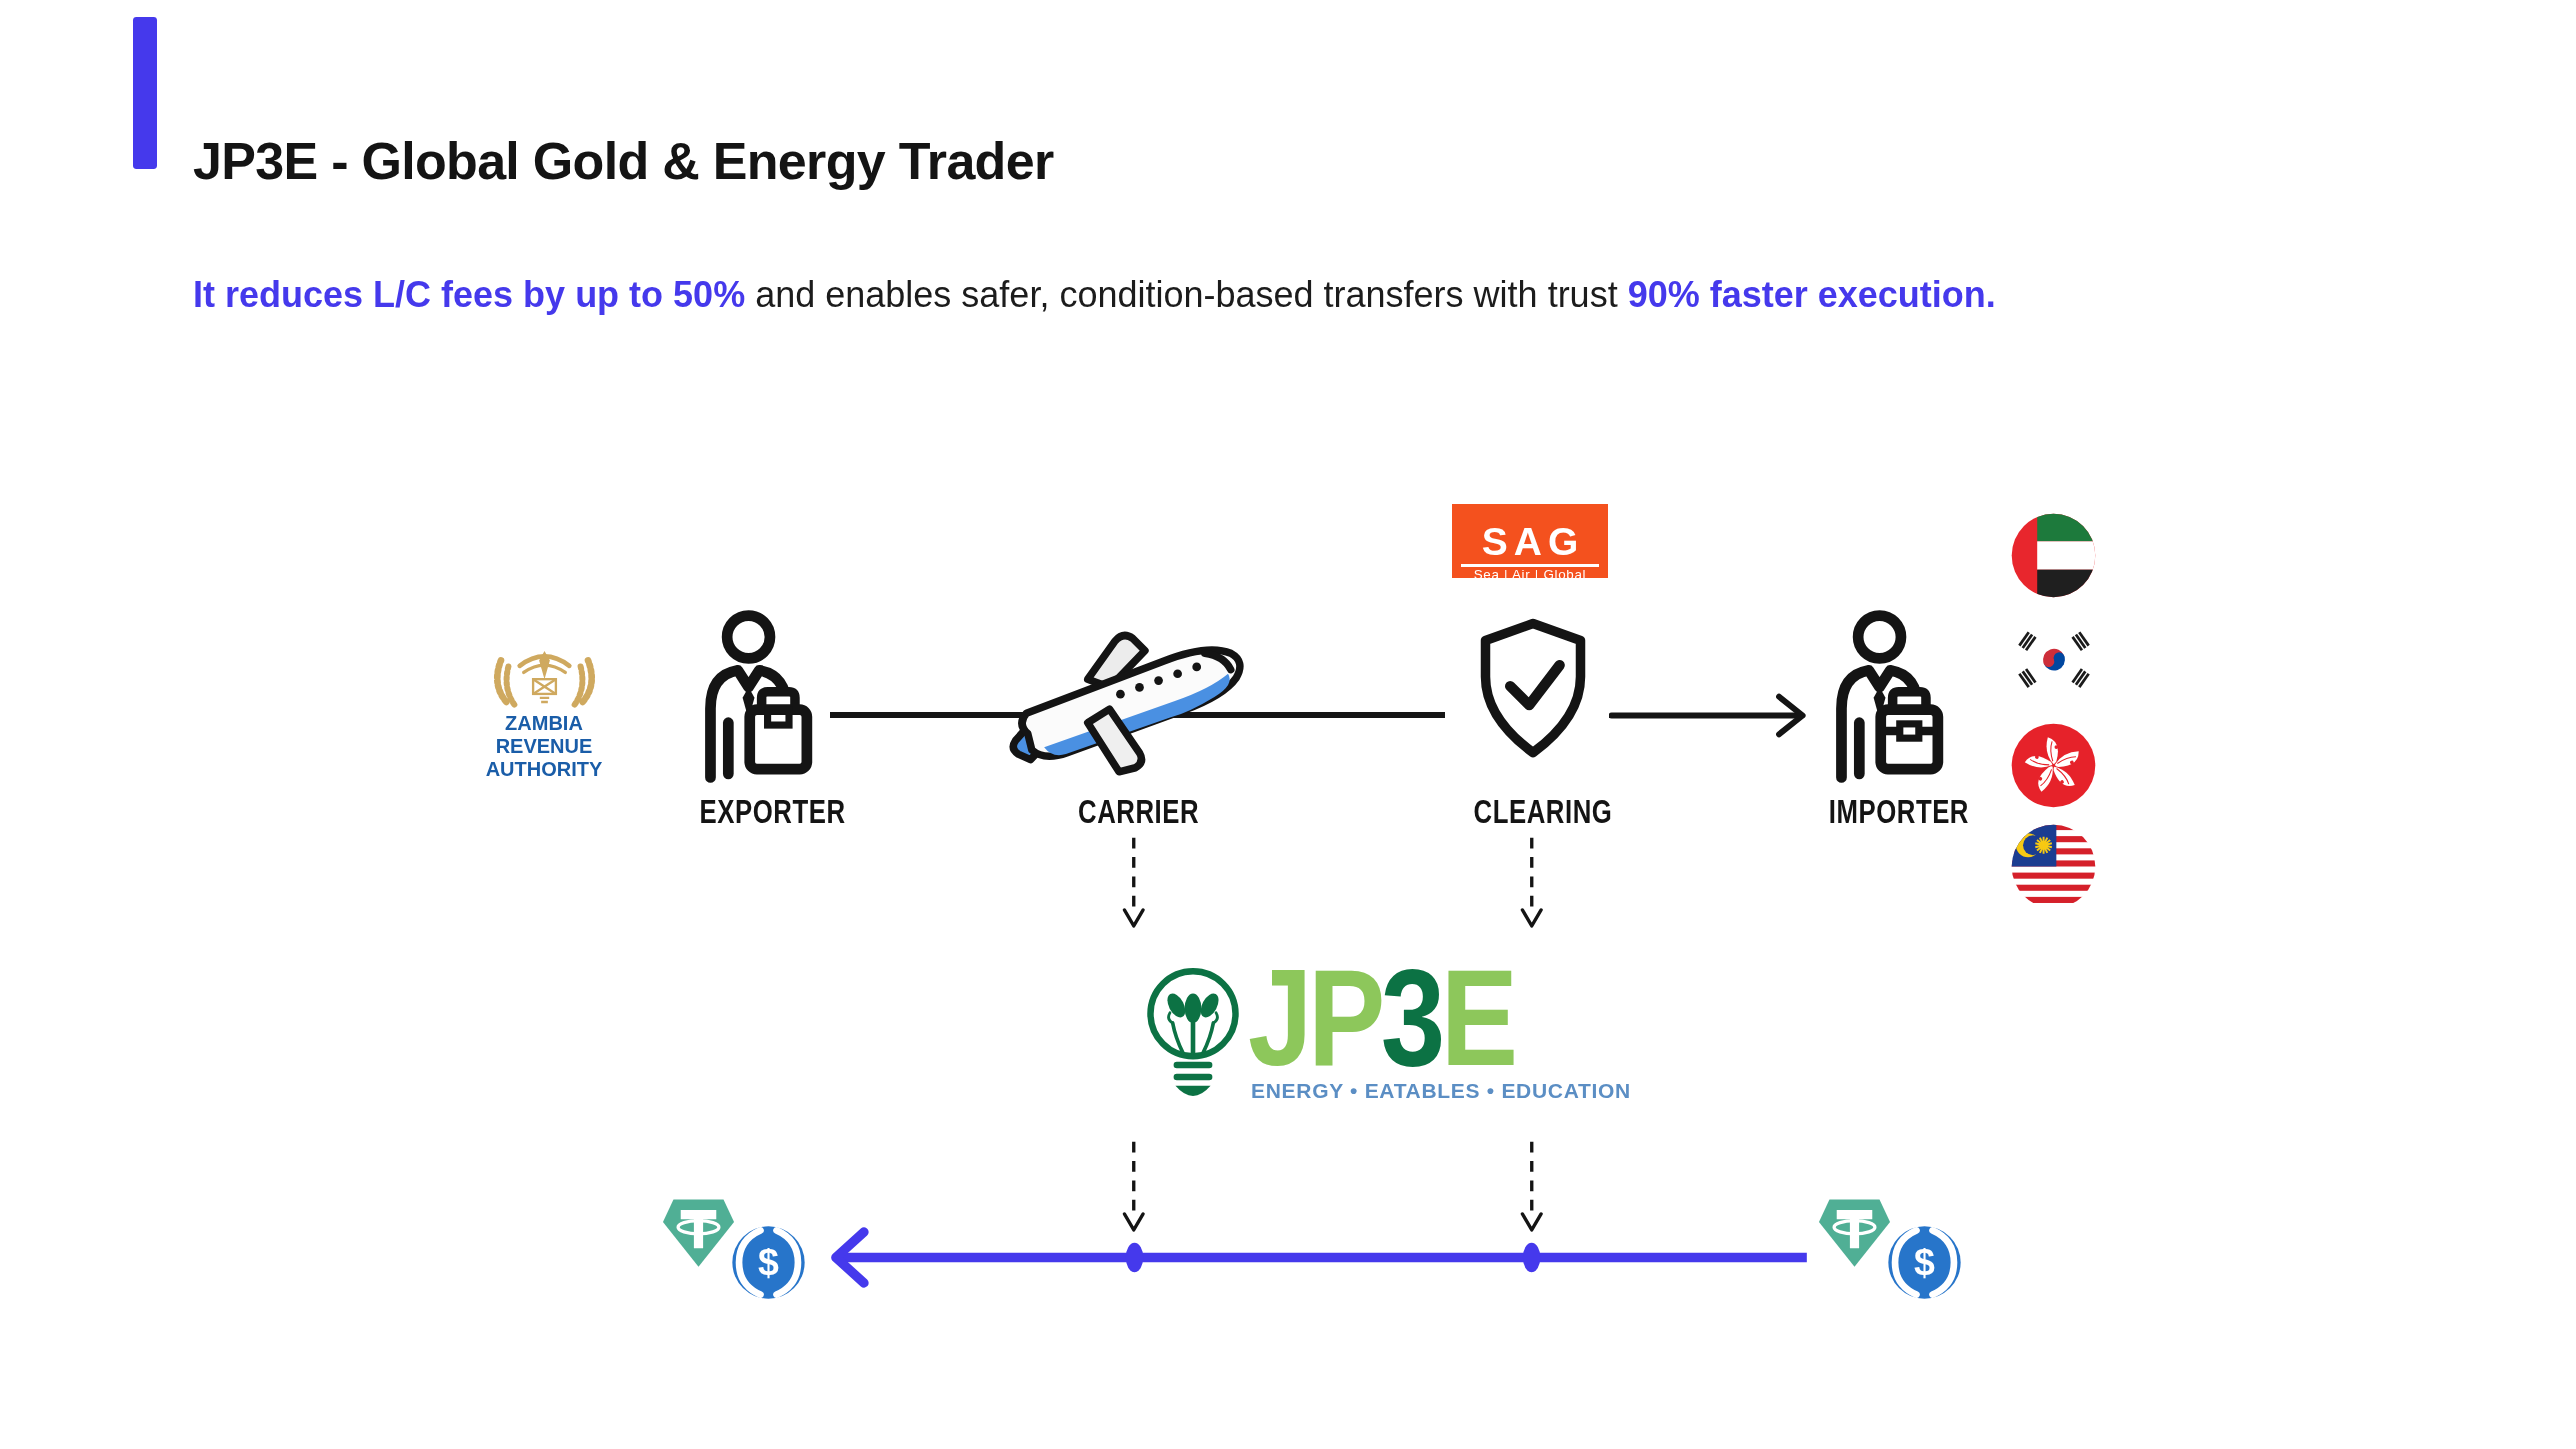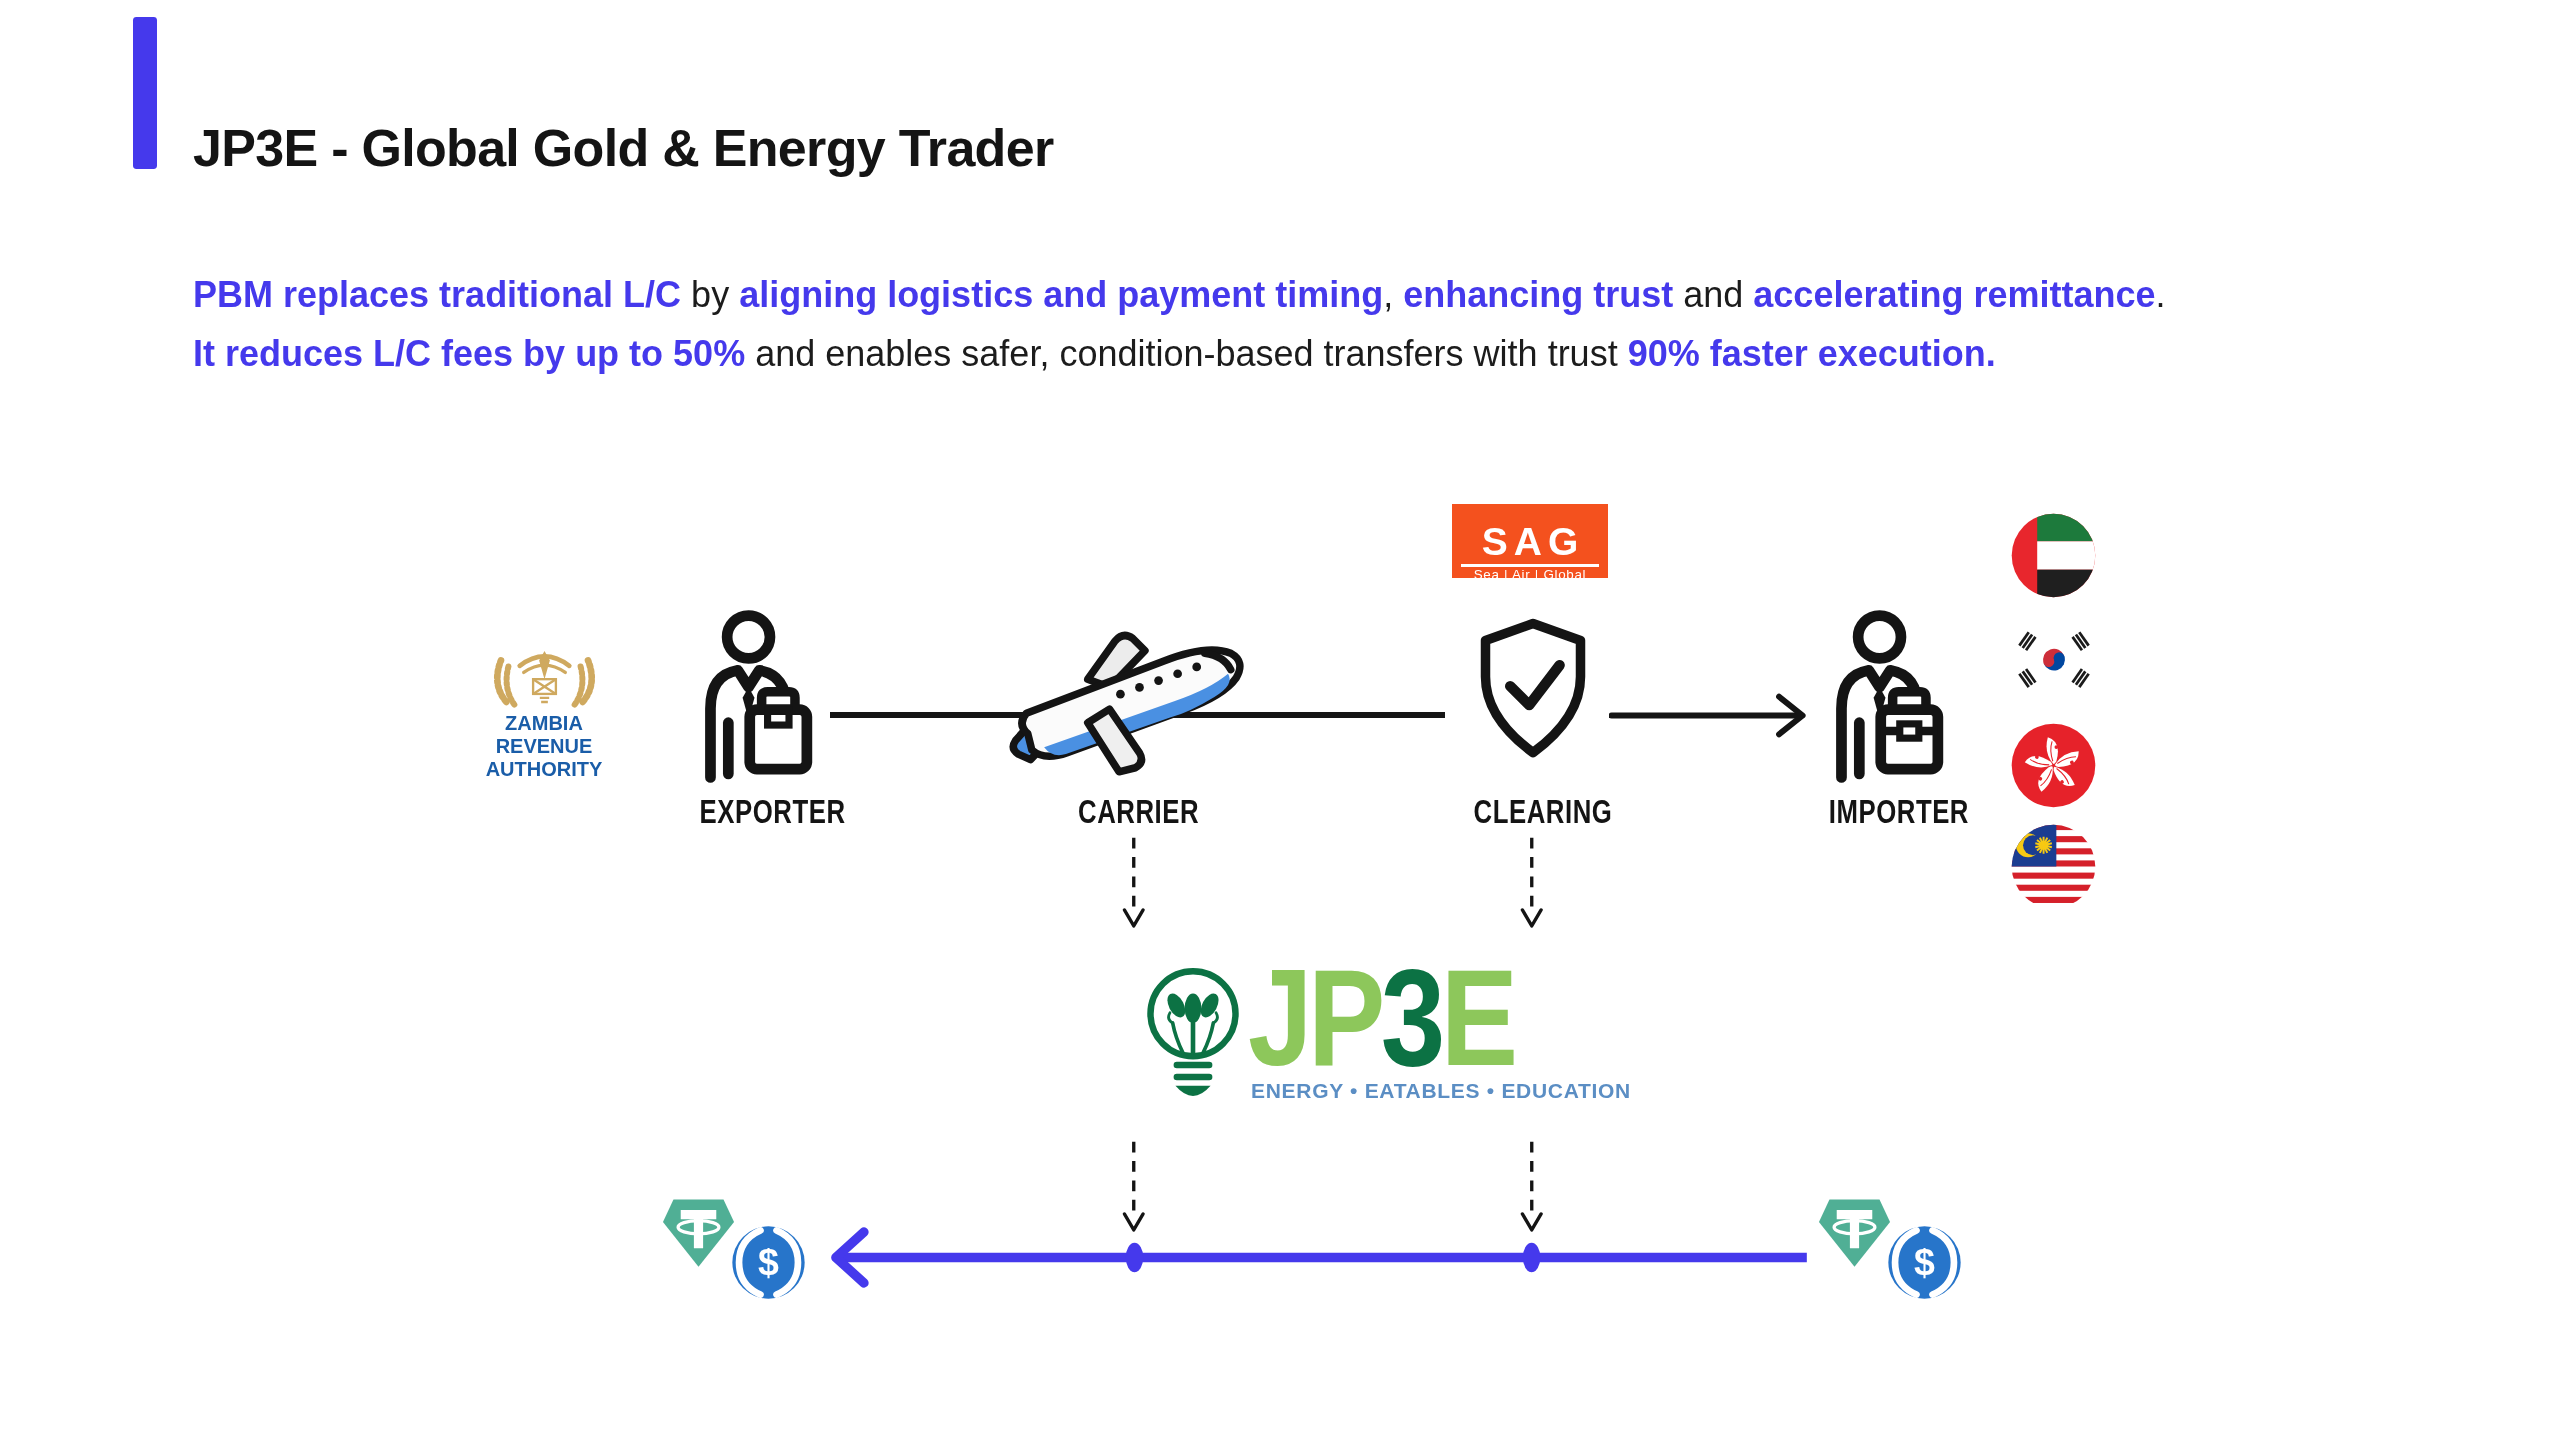--- a/index.html
+++ b/index.html
@@ -2,21 +2,21 @@
 <html style="--accent: #4539ec; --sag-orange: #f4511e; --zra-blue: #1a5da8; --zra-gold: #cfa95f; --jp3e-light: #8dc75b; --jp3e-dark: #0c7244; --jp3e-tagline: #5b8ec4; --tether-green: #50af95; --usdc-blue: #2775ca; --plane-blue: #4a90e2;font-size:10.7px"><head>
 <meta charset="utf-8">
 <style>
   html,body{margin:0;padding:0;background:#fff;}
   #canvas{position:relative;width:2576px;height:1449px;background:#ffffff;overflow:hidden;
           font-family:"Liberation Sans",sans-serif;color:#161616;}
   .abs{position:absolute;}
 
   
   .accent-bar{left:133px;top:17.4px;width:24px;height:152px;background:var(--accent,#4539ec);border-radius:3.4px;}
-  .page-title{left:193px;top:83px;font-size:52px;font-weight:700;letter-spacing:-0.7px;color:#141414;white-space:nowrap;}
+  .page-title{left:193px;top:96px;font-size:52px;font-weight:700;letter-spacing:-0.7px;color:#141414;white-space:nowrap;}
 
   
   .intro{left:193px;top:265px;width:2335px;font-size:36px;line-height:59px;}
   .intro p{margin:0;white-space:nowrap;}
   .seg{font-weight:400;color:#1c1c1c;}
   .seg.em{font-weight:700;color:var(--accent,#4539ec);}
 
   
   .zra{left:460px;top:643px;width:168px;text-align:center;}
   .zra svg{width:129px;height:67px;}
@@ -72,21 +72,20 @@
 </style>
 </head>
 <body>
 
 <div id="canvas">
 
   <div class="abs accent-bar"></div>
   <h1 class="abs page-title">JP3E - Global Gold &amp; Energy Trader</h1>
 
   <div class="abs intro">
-    <p><span class="seg em">PBM replaces traditional L/C</span><span class="seg"> by </span><span class="seg em">aligning logistics and payment timing</span><span class="seg">, </span><span class="seg em">enhancing trust</span><span class="seg"> and </span><span class="seg em">accelerating remittance</span><span class="seg">.</span></p>
     <p><span class="seg em">It reduces L/C fees by up to 50%</span><span class="seg"> and enables safer, condition-based transfers with trust </span><span class="seg em">90% faster execution.</span></p>
   </div>
 
   <div class="abs zra">
     <svg viewBox="0 0 190 100">
       <g fill="none" stroke="#cfa95f" stroke-linecap="round">
         <path d="M38 88 Q16 62 30 26" stroke-width="10" stroke-dasharray="3.5 4.5"></path>
         <path d="M50 92 Q32 66 42 32" stroke-width="9" stroke-dasharray="3.5 4.5"></path>
         <path d="M152 88 Q174 62 160 26" stroke-width="10" stroke-dasharray="3.5 4.5"></path>
         <path d="M140 92 Q158 66 148 32" stroke-width="9" stroke-dasharray="3.5 4.5"></path>

